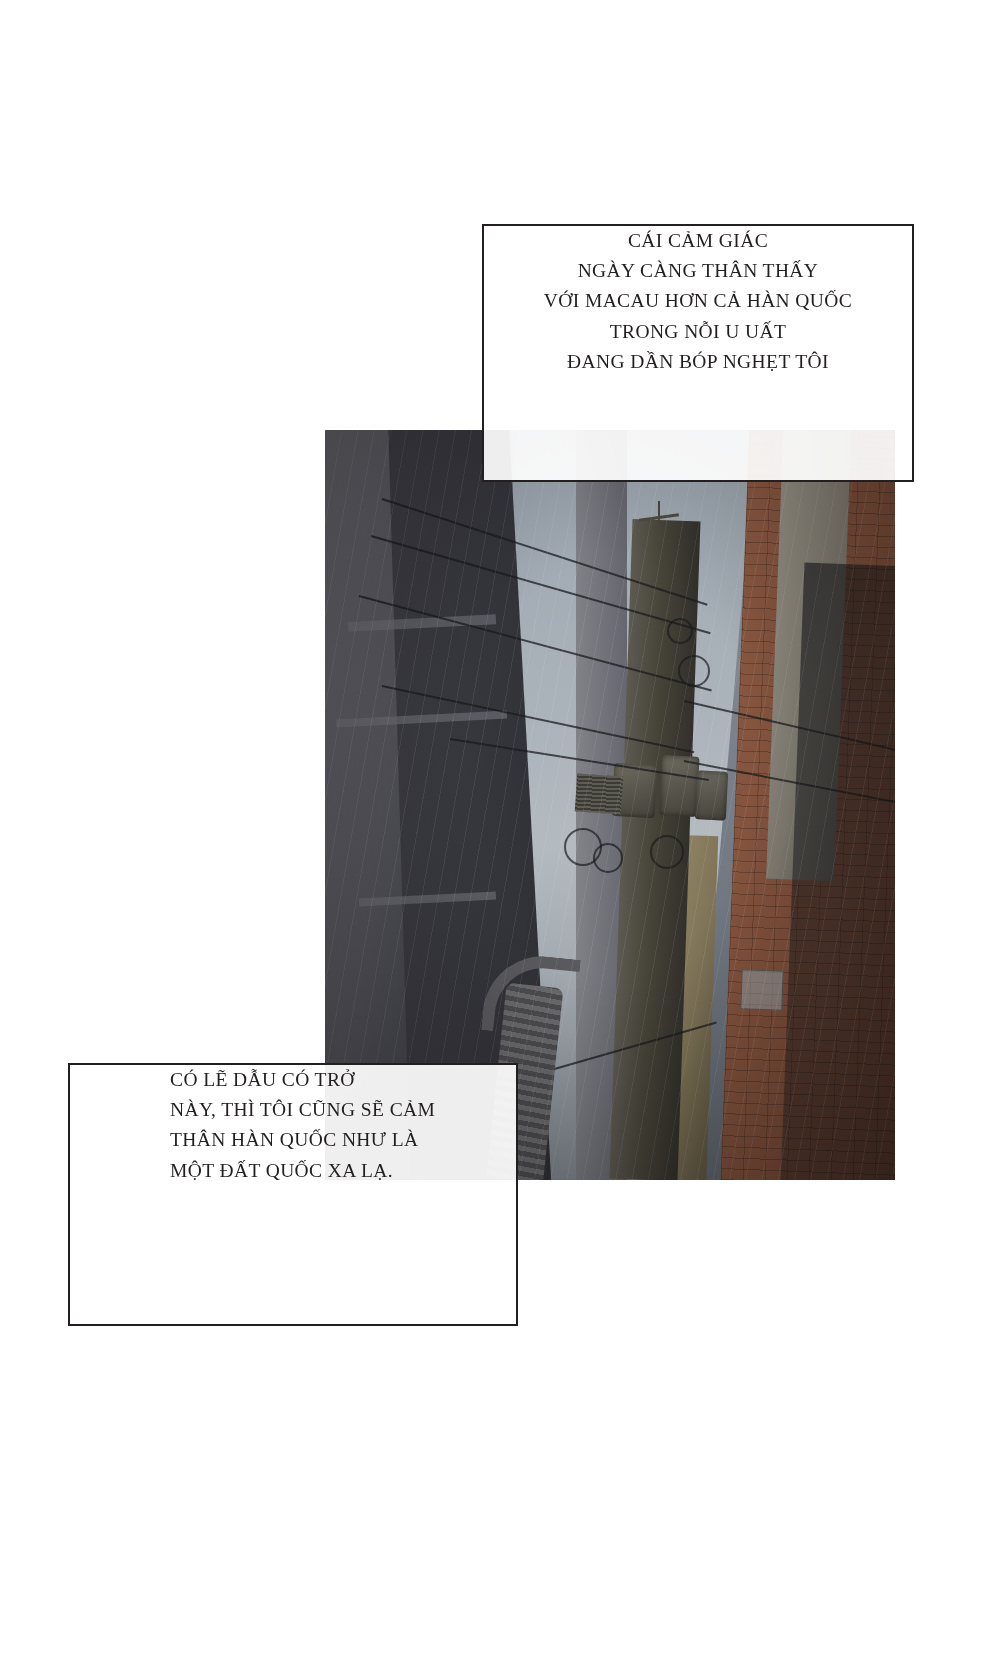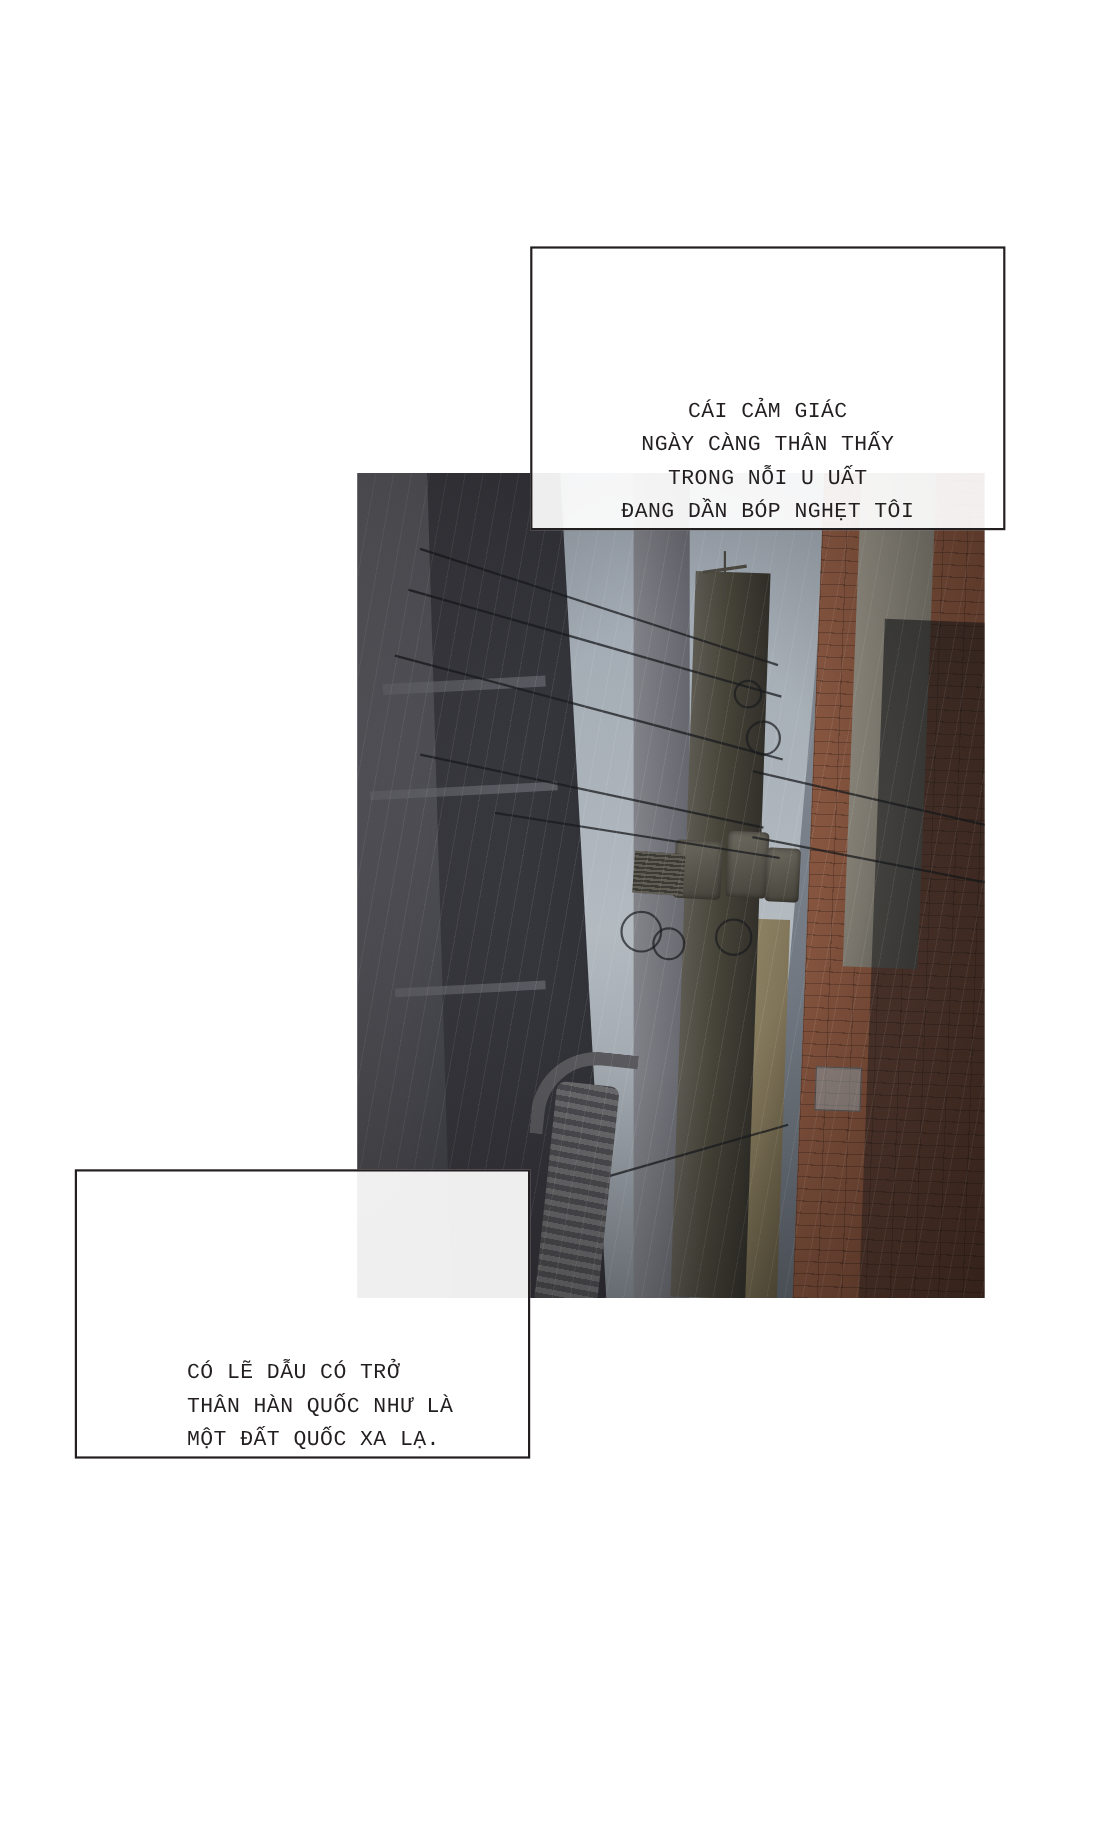--- a/index.html
+++ b/index.html
@@ -218,44 +218,44 @@
     background: radial-gradient(ellipse at 50% 45%, rgba(0,0,0,0) 35%, rgba(0,0,0,.35) 100%);
     pointer-events: none;
   }
 
   
   .caption {
     position: absolute;
     border: 2px solid #231f20;
     background: rgba(255,255,255,.92);
     color: #231f20;
-    font-family: Liberation Mono, monospace;
+    font-family: Liberation Serif, serif;
     font-size: 19.5px;
     line-height: 1.55;
     letter-spacing: .4px;
     box-sizing: border-box;
     display: flex;
-    align-items: flex-end;
+    align-items: flex-start;
   }
   .caption .lines { width: 100%; }
   .caption .line { white-space: pre; }
 
   #caption-top {
     left: 482px;
     top: 224px;
     width: 432px;
     height: 258px;
     justify-content: center;
     text-align: center;
     padding: 0 18px;
   }
   #caption-bottom {
     left: 68px;
     top: 1063px;
-    width: 414px;
+    width: 450px;
     height: 263px;
     justify-content: flex-start;
     text-align: left;
     padding: 0 0 0 100px;
   }
 </style>
 </head>
 <body>
 
 <div class="panel">
@@ -305,24 +305,26 @@
   <div class="duct"></div>
 
   <div class="rain"></div>
   <div class="vignette"></div>
 </div>
 
 <div class="caption" id="caption-top">
   <div class="lines">
     <div class="line">CÁI CẢM GIÁC</div>
     <div class="line">NGÀY CÀNG THÂN THẤY</div>
+    <div class="line">VỚI MACAU HƠN CẢ HÀN QUỐC</div>
     <div class="line">TRONG NỖI U UẤT</div>
     <div class="line">ĐANG DẦN BÓP NGHẸT TÔI</div>
   </div>
 </div>
 
 <div class="caption" id="caption-bottom">
   <div class="lines">
     <div class="line">CÓ LẼ DẪU CÓ TRỞ</div>
+    <div class="line">NÀY, THÌ TÔI CŨNG SẼ CẢM</div>
     <div class="line">THÂN HÀN QUỐC NHƯ LÀ</div>
     <div class="line">MỘT ĐẤT QUỐC XA LẠ.</div>
   </div>
 </div>
 
 </body></html>

